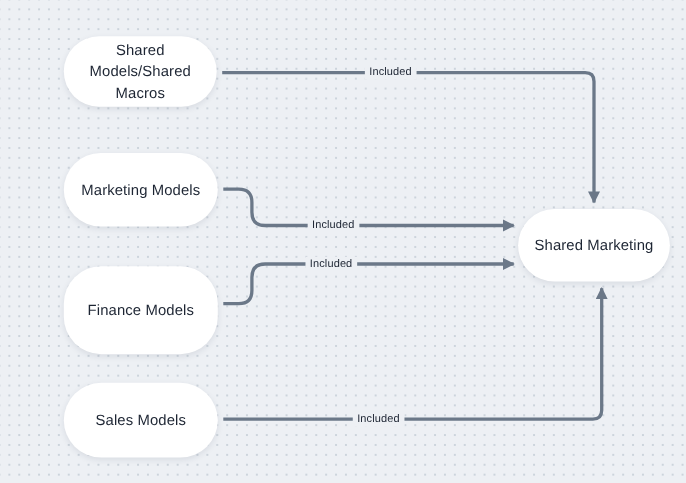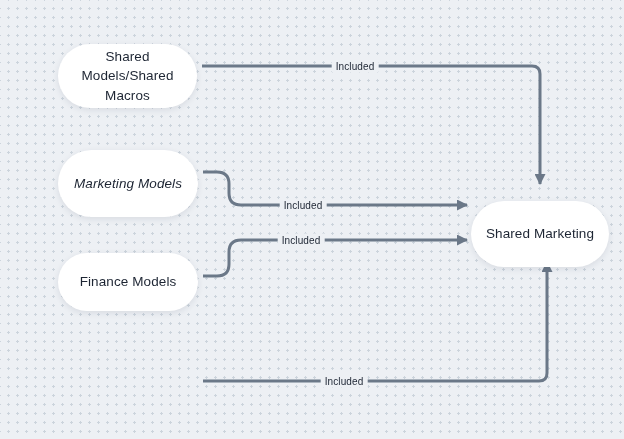--- a/index.html
+++ b/index.html
@@ -34,35 +34,34 @@
     stroke-linejoin:round;
   }
   .arrowhead{fill:var(--connector);}
   .node{
     position:absolute;
     background:var(--node-fill);
     border-radius:34px;
     display:flex;align-items:center;justify-content:center;
     box-shadow:0 2px 6px rgba(30,42,64,0.10);
     cursor:pointer;
-    margin-top:11px;
   }
   .node-label{
     display:block;
     white-space:pre-line;
     text-align:center;
     font-size:13.5px;
     line-height:1.45;
     font-weight:500;
     color:var(--node-text);
     letter-spacing:0.1px;
   }
   .n1{left:58px;top:33px;width:139px;height:64px;}
-  .n2{left:58px;top:139px;width:140px;height:67px;font-style:italic;}
-  .n3{left:58px;top:242px;width:140px;height:58px;align-items:center;}
+  .n2{left:58px;top:139px;width:140px;height:67px;}
+  .n3{left:58px;top:242px;width:140px;height:80px;align-items:center;}
   .n4{left:58px;top:348px;width:140px;height:68px;}
   .n5{left:471px;top:190px;width:138px;height:66px;}
   .edge-label{
     position:absolute;
     transform:translate(-50%,-50%);
     background:var(--background);
     padding:1px 4px;
     font-size:10px;
     font-weight:500;
     color:var(--node-text);
@@ -95,20 +94,23 @@
     <span class="node-label">Shared
 Models/Shared
 Macros</span>
   </div>
   <div class="node n2">
     <span class="node-label">Marketing Models</span>
   </div>
   <div class="node n3">
     <span class="node-label">Finance Models</span>
   </div>
+  <div class="node n4">
+    <span class="node-label">Sales Models</span>
+  </div>
   <div class="node n5">
     <span class="node-label">Shared Marketing</span>
   </div>
 
   <span class="edge-label el-a">Included</span>
   <span class="edge-label el-b">Included</span>
   <span class="edge-label el-c">Included</span>
   <span class="edge-label el-d">Included</span>
 
 </div>

